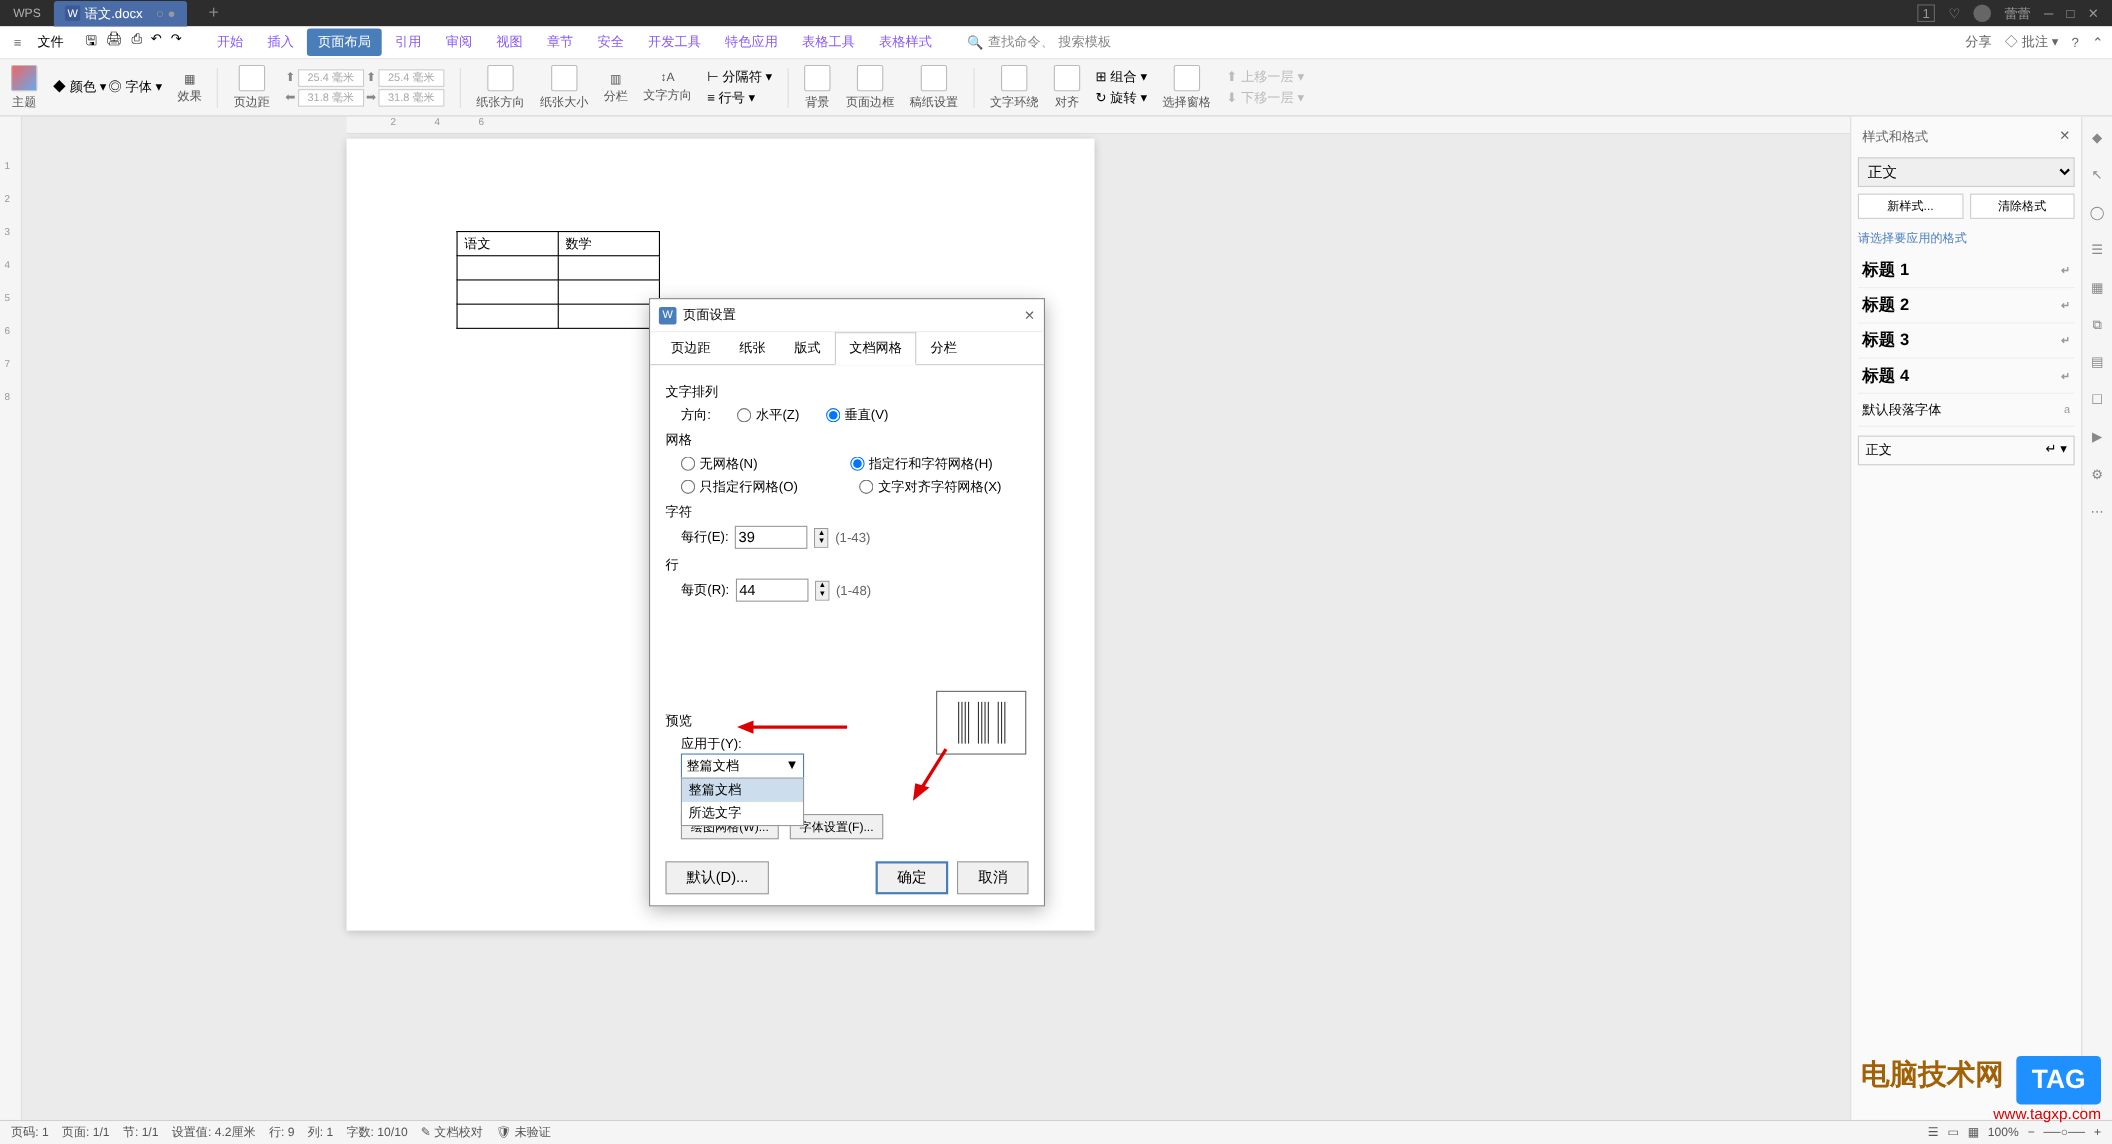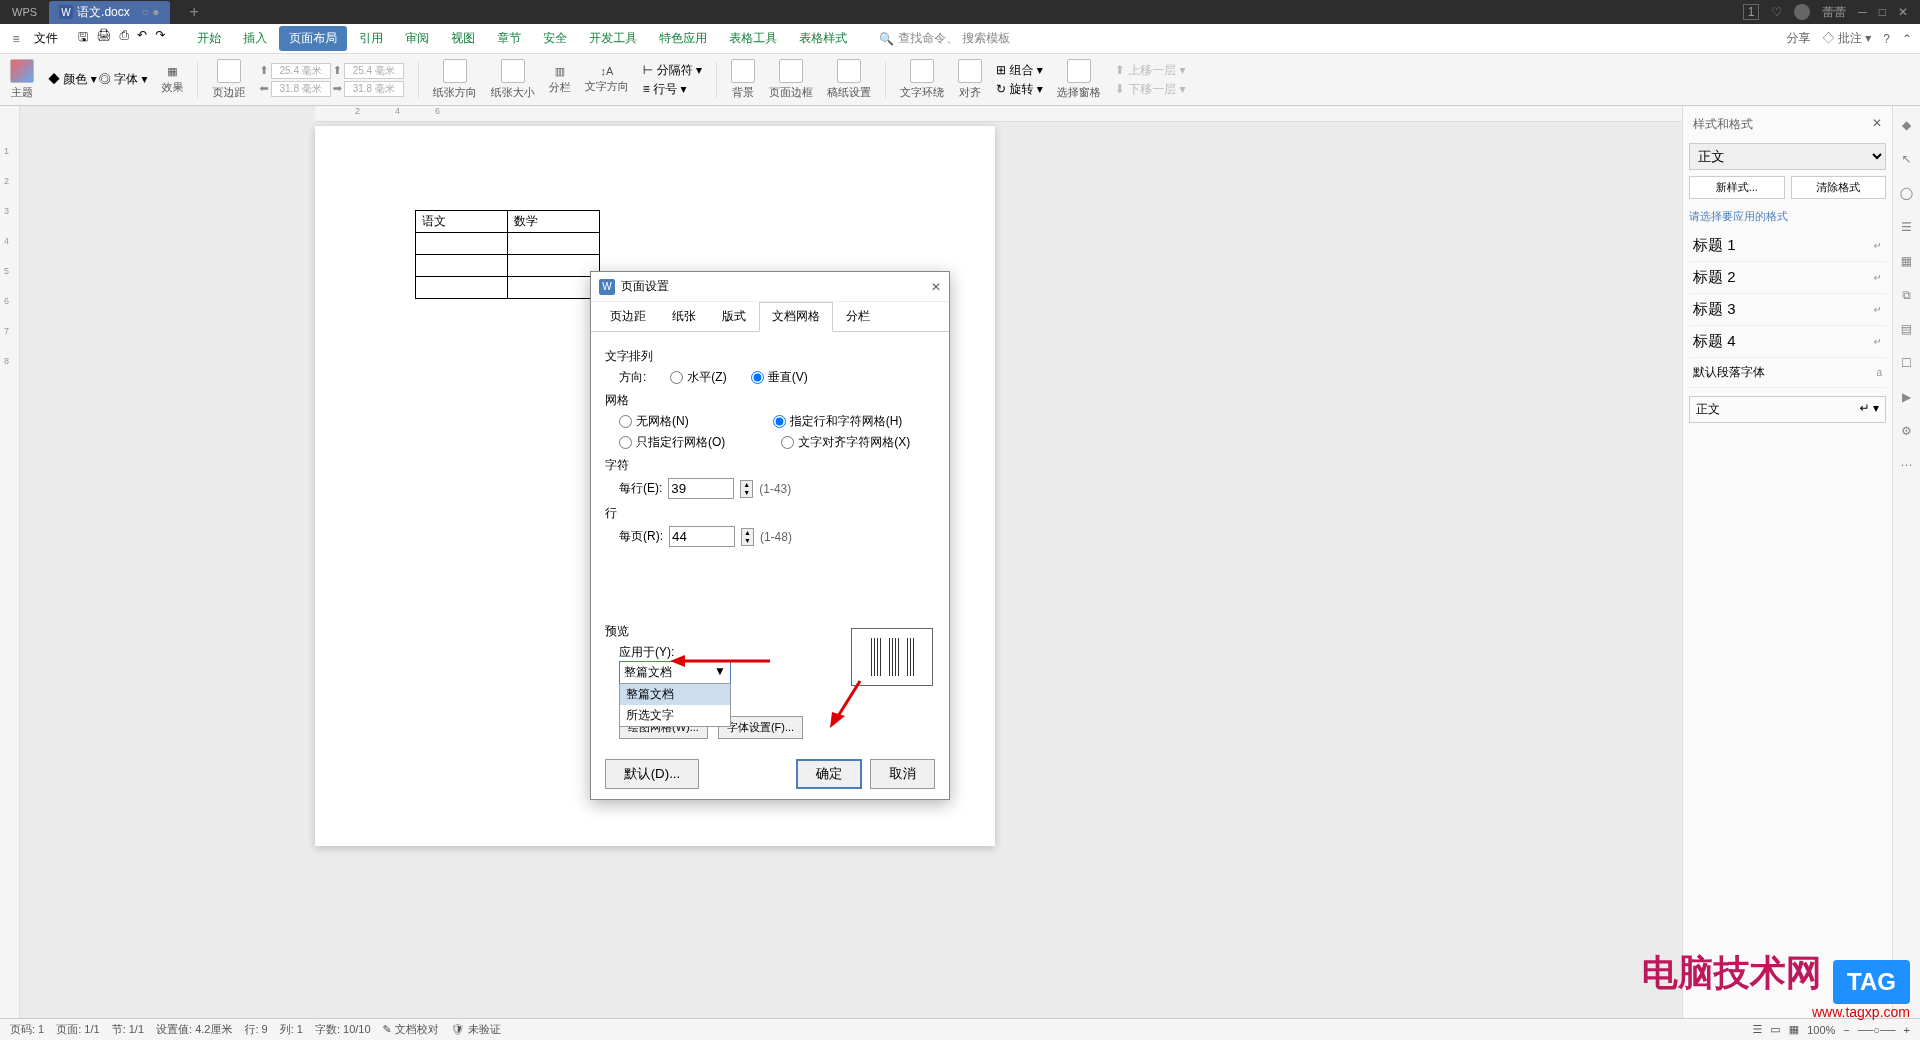--- a/index.html
+++ b/index.html
@@ -15,21 +15,21 @@
 .titlebar .right { margin-left: auto; display: flex; gap: 12px; align-items: center; padding-right: 8px; }
 .titlebar .right span { font-size: 12px; color: #999; }
 .avatar { width: 16px; height: 16px; background: #666; border-radius: 50%; display: inline-block; }
 
 
 .menubar { height: 30px; background: #fff; border-bottom: 1px solid #ddd; display: flex; align-items: center; padding: 0 8px; gap: 2px; }
 .menubar .menu-icon { width: 16px; height: 16px; color: #666; display: inline-flex; align-items: center; justify-content: center; }
 .menubar .file-menu { padding: 2px 8px; text-align: right; }
 .menubar .qat { display: flex; gap: 8px; padding: 0 10px; }
 .menubar .tabs { display: flex; gap: 2px; margin-left: 10px; }
-.menubar .tab { padding: 4px 10px; color: #15803d; cursor: pointer; }
+.menubar .tab { padding: 4px 10px; color: #8b5cf6; cursor: pointer; }
 .menubar .tab.active { background: #4a7ebb; color: #fff; border-radius: 3px; }
 .menubar .search { margin-left: 20px; display: flex; align-items: center; gap: 4px; color: #888; }
 .menubar .right-items { margin-left: auto; display: flex; gap: 12px; align-items: center; color: #666; }
 
 
 .ribbon { height: 52px; background: #f5f5f5; border-bottom: 1px solid #ccc; display: flex; align-items: center; padding: 0 10px; gap: 14px; }
 .ribbon .group { display: flex; flex-direction: column; align-items: center; gap: 2px; color: #555; font-size: 11px; }
 .ribbon .big-icon { width: 24px; height: 24px; border: 1px solid #bbb; border-radius: 2px; background: #fff; }
 .ribbon .spinner-row { display: flex; align-items: center; gap: 2px; font-size: 11px; color: #888; }
 .ribbon .spinner-row input { width: 60px; height: 16px; font-size: 10px; border: 1px solid #ccc; text-align: center; color: #aaa; }
@@ -48,21 +48,21 @@
 .doc-table td { border: 1px solid #000; width: 92px; height: 22px; padding: 2px 6px; font-size: 12px; }
 
 
 .rightpanel { width: 210px; background: #fafafa; border-left: 1px solid #ddd; padding: 6px; }
 .rightpanel .panel-title { padding: 4px; color: #666; display: flex; justify-content: space-between; }
 .rightpanel select { width: 100%; padding: 4px; margin: 6px 0; border: 1px solid #ccc; }
 .rightpanel .btn-row { display: flex; gap: 6px; }
 .rightpanel .btn-row button { flex: 1; padding: 3px; border: 1px solid #ccc; background: #fff; font-size: 11px; }
 .rightpanel .link { color: #4a7ebb; margin: 10px 0 6px; font-size: 11px; }
 .rightpanel .style-item { padding: 6px 4px; border-bottom: 1px solid #eee; display: flex; justify-content: space-between; align-items: center; }
-.rightpanel .style-item.h { font-weight: normal; font-size: 15px; gap: 15px; }
+.rightpanel .style-item.h { font-weight: bold; font-size: 15px; gap: 15px; }
 .rightpanel .style-item .ret { color: #999; font-size: 10px; }
 .rightpanel .body-style { border: 1px solid #ccc; padding: 4px 6px; margin-top: 8px; display: flex; justify-content: space-between; }
 
 
 .sidetoolbar { width: 28px; background: #f5f5f5; border-left: 1px solid #ddd; display: flex; flex-direction: column; gap: 16px; padding: 10px 0; align-items: center; color: #888; }
 .sidetoolbar div { width: 18px; height: 18px; display: flex; align-items: center; justify-content: center; }
 
 
 .statusbar { height: 22px; background: #f5f5f5; border-top: 1px solid #ccc; display: flex; align-items: center; padding: 0 10px; gap: 12px; font-size: 11px; color: #555; }
 .statusbar .right { margin-left: auto; display: flex; gap: 8px; align-items: center; }
@@ -77,42 +77,42 @@
 .dialog .dlg-tab.active { border: 1px solid #ccc; border-bottom: 1px solid #fff; margin-bottom: -1px; background: #fff; }
 .dialog .dlg-body { padding: 10px 14px; }
 .dialog .section-label { margin: 6px 0 4px; }
 .dialog .row { display: flex; align-items: flex-end; gap: 24px; margin: 4px 0 4px 14px; }
 .dialog .row label { display: flex; align-items: center; gap: 4px; }
 .dialog .spin-row { display: flex; align-items: center; gap: 6px; margin-left: 14px; }
 .dialog .spin-row input { width: 66px; padding: 2px; border: 1px solid #999; text-align: left; }
 .dialog .spin-btns { display: flex; flex-direction: column; border: 1px solid #999; }
 .dialog .spin-btns span { font-size: 7px; padding: 0 2px; line-height: 8px; background: #eee; }
 .dialog .hint { color: #666; }
-.dialog .preview-section { margin-top: 76px; }
+.dialog .preview-section { margin-top: 100px; }
 .dialog .combo { width: 112px; border: 1px solid #4a7ebb; padding: 2px 4px; display: flex; justify-content: space-between; background: #fff; }
 .dialog .dropdown { position: absolute; border: 1px solid #999; background: #fff; width: 112px; margin-top: -1px; z-index: 10; }
 .dialog .dropdown div { padding: 2px 6px; }
 .dialog .dropdown div.sel { background: #cde; }
 .dialog .small-btn { border: 1px solid #999; padding: 3px 8px; background: #f0f0f0; font-size: 11px; }
 .dialog .preview-box { width: 82px; height: 58px; border: 1px solid #666; position: absolute; right: 16px; top: 356px; display: flex; align-items: center; justify-content: center; gap: 2px; }
 .dialog .preview-box span { width: 1px; height: 38px; background: #333; }
 .dialog .preview-box span.g { margin-right: 6px; }
 .dialog .dlg-footer { display: flex; padding: 10px 14px; gap: 8px; }
 .dialog .dlg-footer .spacer { flex: 1; }
 .dialog .dlg-footer button { padding: 4px 18px; border: 1px solid #999; background: #f0f0f0; }
 .dialog .dlg-footer button.primary { border: 2px solid #4a7ebb; }
 
 
 .arrow { position: absolute; pointer-events: none; }
 .arrow-line { stroke: #d00; stroke-width: 3; fill: none; }
 .arrow-head { fill: #d00; }
 
 
 .watermark { position: fixed; bottom: 20px; right: 10px; text-align: right; }
-.watermark .t1 { color: #be185d; font-size: 36px; font-weight: bold; }
+.watermark .t1 { color: #a16207; font-size: 26px; font-weight: bold; }
 .watermark .t2 { color: #d00; font-size: 14px; }
 .watermark .tag { display: inline-block; background: #1e90ff; color: #fff; padding: 8px 14px; font-size: 24px; font-weight: bold; border-radius: 4px; margin-left: 8px; vertical-align: middle; }
 </style>
 </head>
 <body>
 
 <div class="titlebar">
   <span class="wps-logo">WPS</span>
   <div class="doc-tab">
     <span class="doc-icon">W</span>

